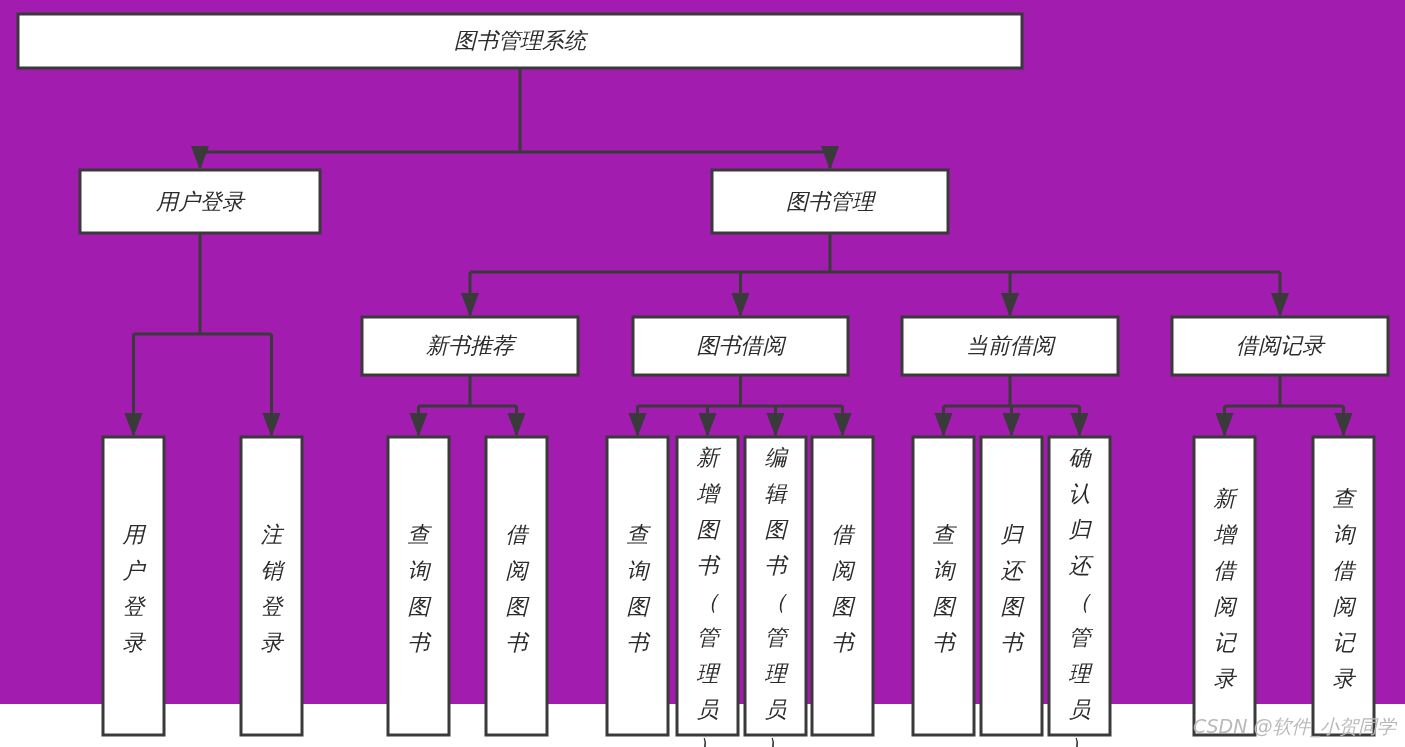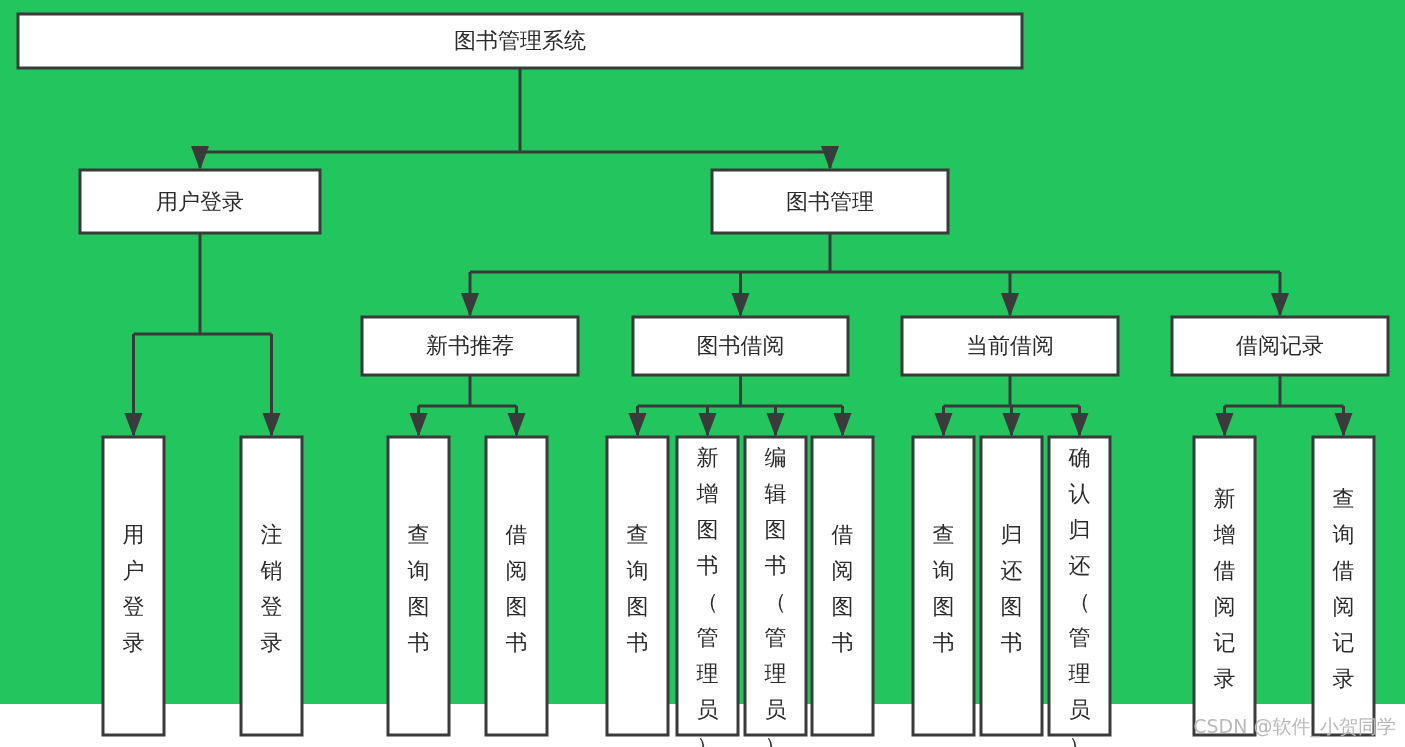--- a/index.html
+++ b/index.html
@@ -11,21 +11,22 @@
     width: 1405px;
     height: 747px;
     font-family: "DejaVu Sans", "Liberation Sans", sans-serif;
     overflow: hidden;
     position: relative;
   }
   #diagram-root {
     position: relative;
     width: 1405px;
     height: 704px;
-    background: #22c55e;
+    background: #a21caf;
+    font-style: italic;
   }
   svg.diagram-canvas {
     position: absolute;
     left: 0;
     top: 0;
     width: 1405px;
     height: 747px;
     display: block;
   }
   .node-box {

